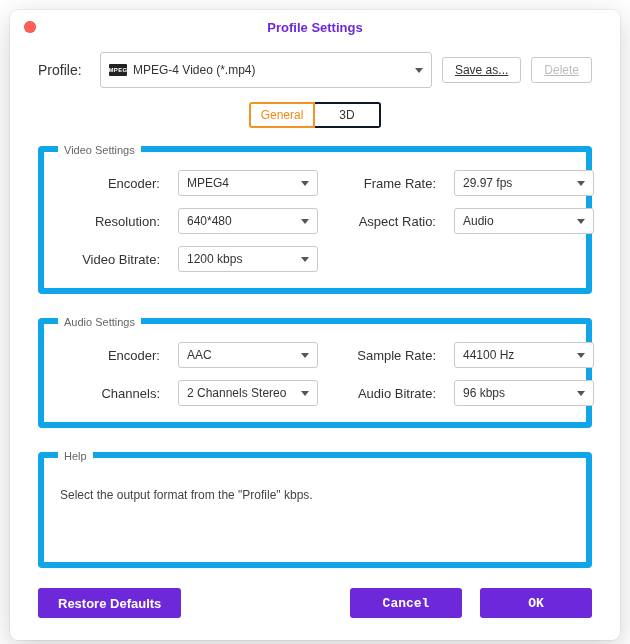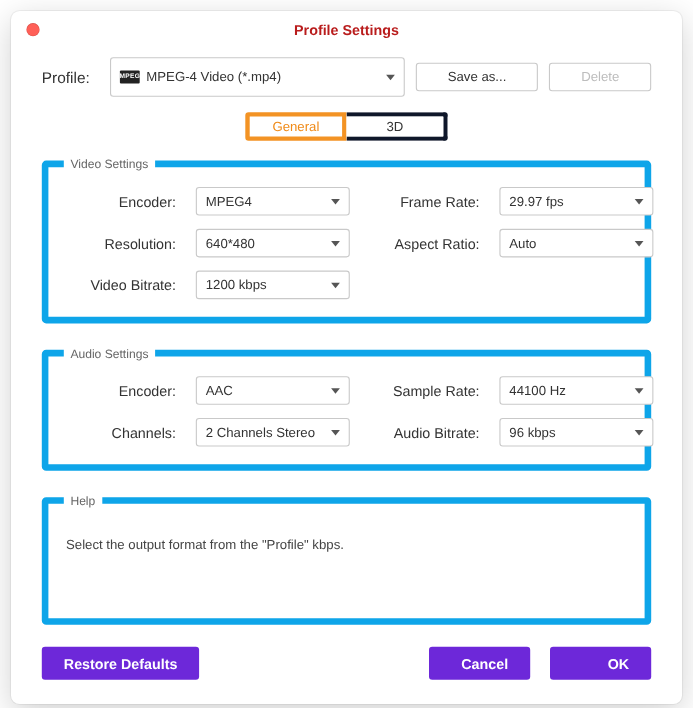--- a/index.html
+++ b/index.html
@@ -26,40 +26,40 @@
     position:relative;
   }
   .traffic {
     width:12px;height:12px;border-radius:50%;
     background:#ff5f57;
     margin-left:14px;
     box-shadow: inset 0 0 0 0.5px rgba(0,0,0,0.15);
   }
   .title {
     position:absolute; left:0; right:0; text-align:center;
-    font-size:13px; font-weight:600; color:#b91c1c;
+    font-size:13px; font-weight:600; color:#6d28d9;
   }
   .body { padding: 8px 28px 22px 28px; }
   .row { display:flex; align-items:center; }
   .profile-row { gap:10px; margin-bottom:14px; }
   .profile-label { font-size:14px; font-weight:400; min-width:52px; }
   .profile-select { flex:1; }
   .select, .btn, .combo {
     height:26px;
     border:1px solid #c9c9c9;
     border-radius:3px;
     background:#fff;
     font-size:12px;
     display:flex; align-items:center;
     padding:17px 8px;
     position:relative;
   }
   .select { justify-content:space-between; cursor:pointer; }
   .select .val { flex:1; text-align:left; overflow:hidden; white-space:nowrap; text-overflow:ellipsis; }
-  .btn { justify-content:center; cursor:pointer; padding:0 28px; white-space:nowrap;}
+  .btn { justify-content:center; cursor:pointer; padding:0 12px; white-space:nowrap;text-decoration:underline;}
   .btn.disabled { color:#bdbdbd; cursor:default; }
   .mpeg-icon {
     width:18px; height:12px;
     background:#222;
     color:#fff;
     font-size:6px;
     font-weight:700;
     border-radius:1px;
     display:flex; align-items:center; justify-content:center;
     margin-right:6px;
@@ -67,22 +67,22 @@
   }
   .caret-down {
     width:0;height:0;
     border-left:4px solid transparent;
     border-right:4px solid transparent;
     border-top:5px solid #555;
     margin-left:6px;
   }
   .tabs { display:flex; justify-content:center; margin: 6px 0 18px 0; }
   .tab {
-    width:92px; height:26px;
-    border:4px solid #0f172a;
+    width:66px; height:26px;
+    border:2px solid #0f172a;
     display:flex; align-items:center; justify-content:center;
     font-size:12px; cursor:pointer;
     background:#fff;
   }
   .tab:first-child { border-radius:3px 0 0 3px; }
   .tab:last-child { border-radius:0 3px 3px 0; border-left:none;}
   .tab.active { border-color:#f39324; color:#f08a17; }
   .fieldset {
     border:6px solid #0ea5e9;
     border-radius:4px;
@@ -118,21 +118,21 @@
     color:#fff;
     border:none;
     border-radius:3px;
     font-size:13px;
     font-weight:600;
     height:30px;
     padding:0 20px;
     cursor:pointer;
   }
   .footer .right { display:flex; gap:18px; }
-  .footer .right .obtn { width:92px; text-align:right; }
+  .footer .right .obtn { width:112px; text-align:center;font-family:Liberation Mono, monospace; }
 </style>
 </head>
 <body>
 
 <div class="window">
 
   <div class="titlebar">
     <div class="traffic"></div>
     <div class="title">Profile Settings</div>
   </div>
@@ -169,21 +169,21 @@
           <span class="caret-down"></span>
         </div>
 
         <div class="lbl">Resolution:</div>
         <div class="combo">
           <span class="val">640*480</span>
           <span class="caret-down"></span>
         </div>
         <div class="lbl">Aspect Ratio:</div>
         <div class="combo">
-          <span class="val">Auto</span>
+          <span class="val">Audio</span>
           <span class="caret-down"></span>
         </div>
 
         <div class="lbl">Video Bitrate:</div>
         <div class="combo">
           <span class="val">1200 kbps</span>
           <span class="caret-down"></span>
         </div>
         <div></div>
           <div></div>

